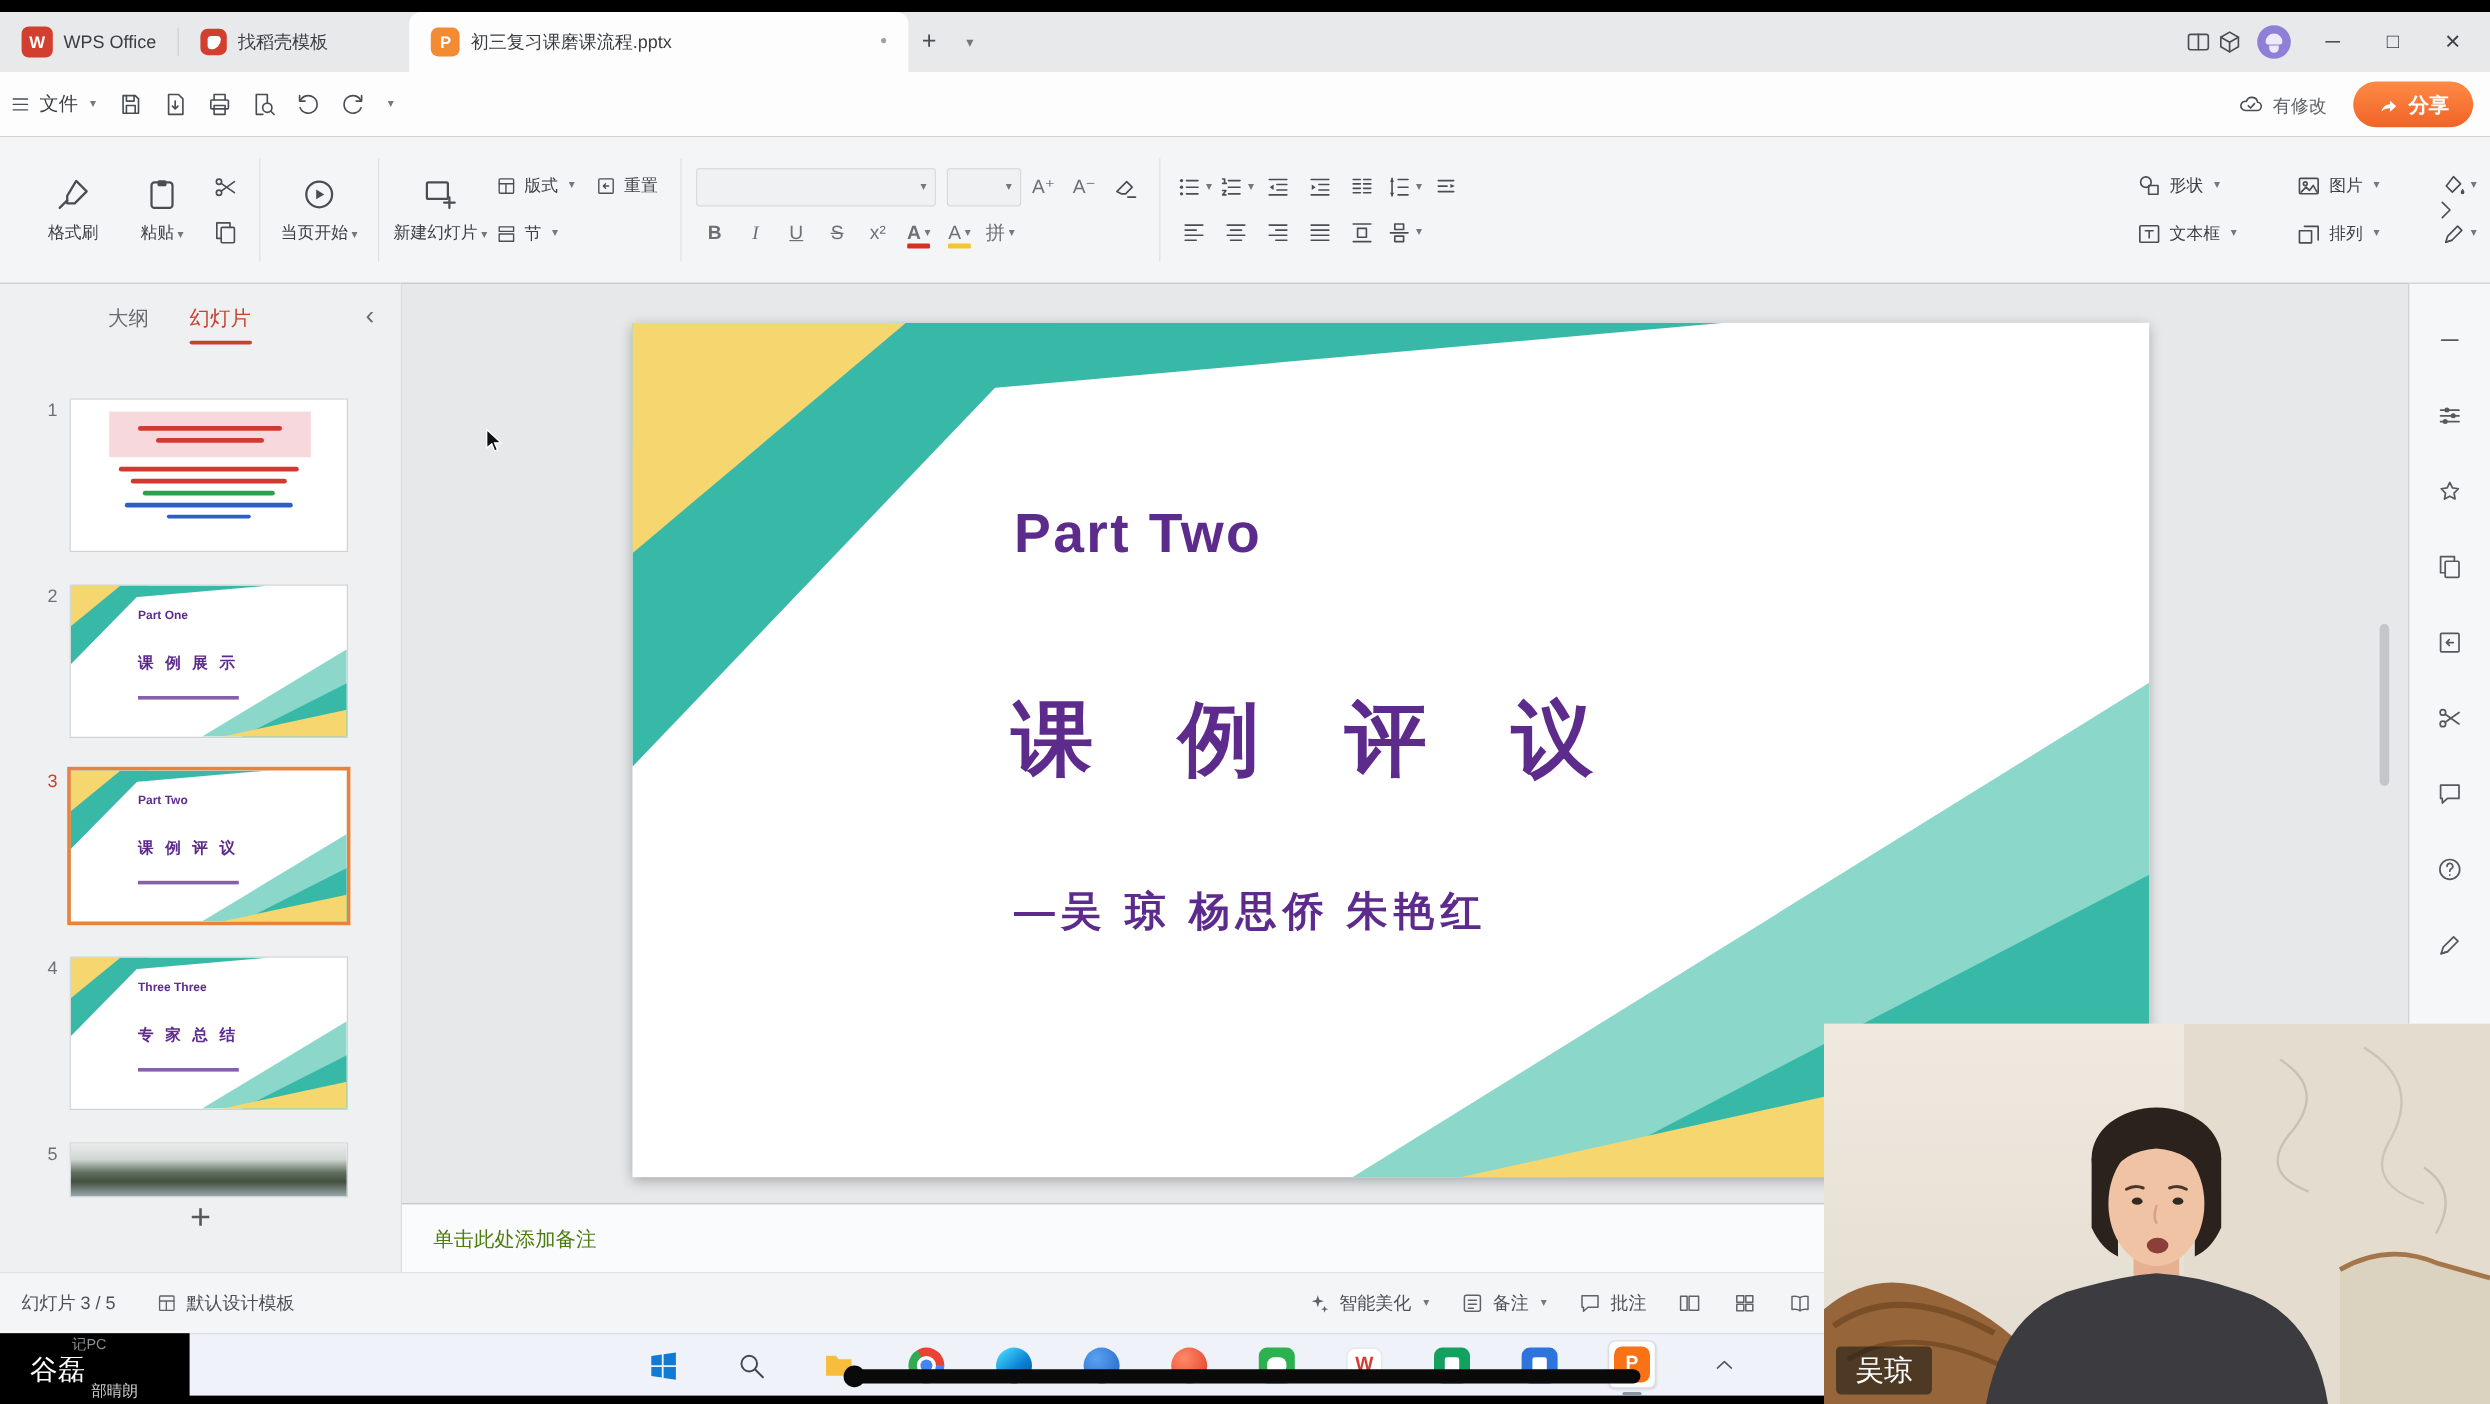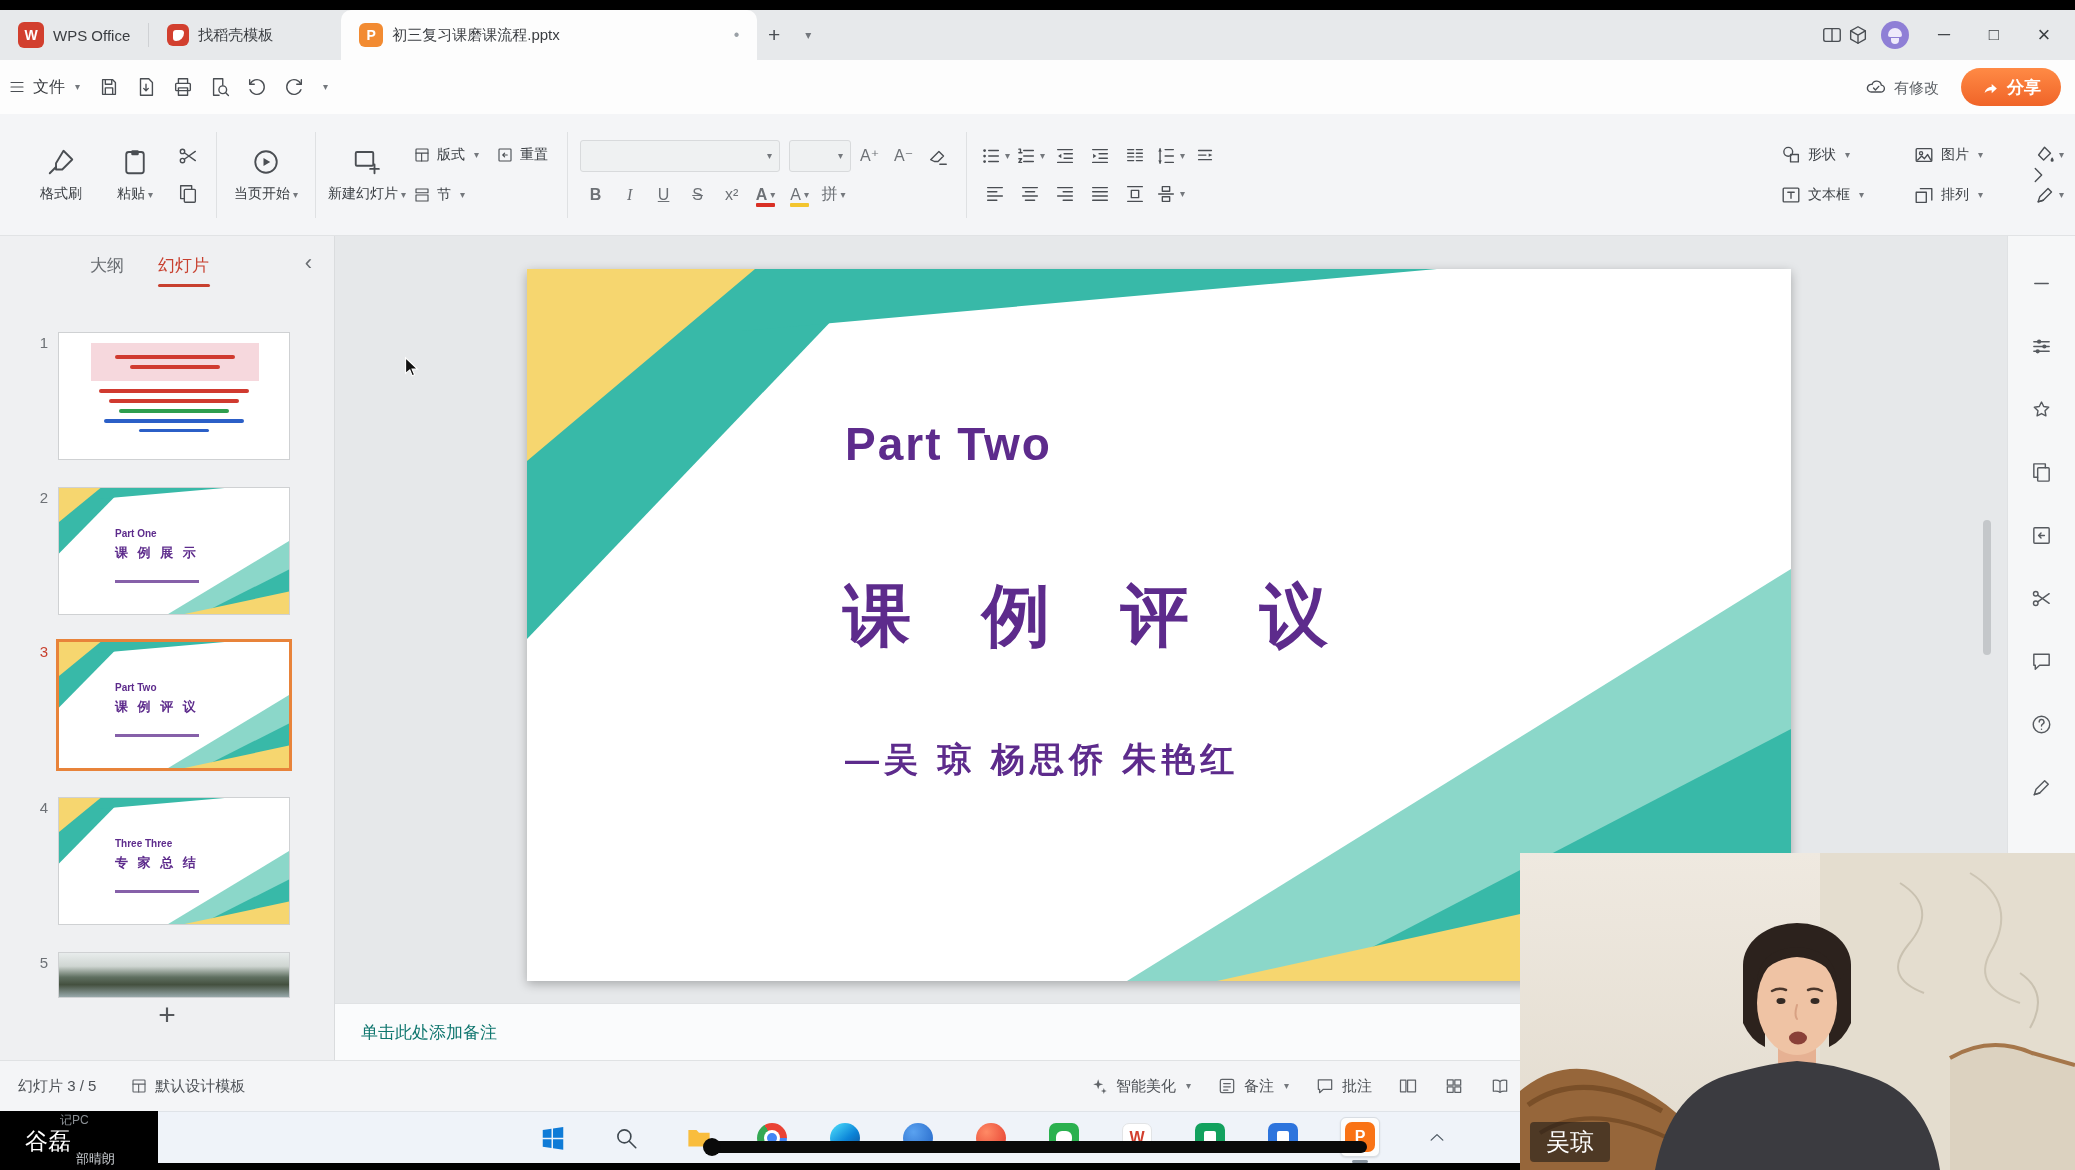--- a/index.html
+++ b/index.html
@@ -67,21 +67,21 @@
   .ptab.active{color:#c8402f;}
   .ptab.active::after{content:"";position:absolute;left:50%;transform:translateX(-50%);bottom:-10px;width:52px;height:3px;border-radius:2px;background:#c8402f;}
   #panel-collapse{position:absolute;right:22px;top:14px;font-size:22px;color:#696d72;}
   .thumb-row{position:absolute;left:18px;display:flex;gap:10px;}
   .tnum{width:30px;text-align:right;font-size:15px;color:#6d7176;padding-top:2px;}
   .thumb{width:232px;height:128px;background:#fff;border:1px solid #cfd1d3;box-sizing:border-box;position:relative;overflow:hidden;}
   .thumb.sel{outline:3px solid #e8833a;outline-offset:-1px;}
   .thumb.partial{height:46px;}
   .mini-bg{position:absolute;inset:0;}
   .mini-bg svg{width:100%;height:100%;display:block;}
-  .mini-kicker{position:absolute;left:56px;top:40px;font-size:10px;font-weight:bold;color:#5d2b8c;}
+  .mini-kicker{position:absolute;left:56px;top:20px;font-size:10px;font-weight:bold;color:#5d2b8c;}
   .mini-title{position:absolute;left:56px;top:56px;font-size:13px;font-weight:bold;letter-spacing:3px;color:#5d2b8c;}
   .mini-byline{position:absolute;left:56px;top:92px;width:84px;height:3px;background:#5d2b8c;opacity:.75;}
   
   .t1-pink{position:absolute;left:32px;top:10px;width:168px;height:38px;background:#f6d8dd;display:flex;flex-direction:column;gap:6px;align-items:center;justify-content:center;}
   .t1-pink i,.t1-bars i{display:block;height:4px;border-radius:2px;}
   .t1-pink i{background:#d03a2f;}
   .t1-bars{position:absolute;left:0;top:56px;width:100%;display:flex;flex-direction:column;gap:6px;align-items:center;}
   .photo5{position:absolute;inset:0;background:linear-gradient(180deg,#e8ecec 0%,#cfd6d2 30%,#5f6f60 55%,#44503f 72%,#97a8aa 100%);}
   #add-slide{position:absolute;left:0;top:762px;width:100%;text-align:center;font-size:30px;color:#55585c;}
   
@@ -91,21 +91,21 @@
   .slide-bg svg{width:100%;height:100%;display:block;}
   #slide-kicker{position:absolute;left:318px;top:148px;font-size:46px;font-weight:bold;letter-spacing:2px;color:#5d2b8c;}
   #slide-title{position:absolute;left:316px;top:302px;font-size:68px;font-weight:bold;letter-spacing:26px;color:#5d2b8c;}
   #slide-byline{position:absolute;left:318px;top:468px;font-size:34px;font-weight:bold;letter-spacing:5px;color:#5d2b8c;}
   #cursor{position:absolute;left:66px;top:120px;width:22px;height:22px;}
   #vscroll{position:absolute;left:1648px;top:284px;width:8px;height:135px;border-radius:4px;background:#c4c7ca;}
   
   #rail{position:absolute;right:0;top:236px;width:68px;height:824px;background:#f6f7f8;border-left:1px solid #e0e2e4;box-sizing:border-box;display:flex;flex-direction:column;align-items:center;gap:40px;padding-top:36px;}
   #rail .ic{width:23px;height:23px;color:#565a5f;}
   
-  #notesbar{position:absolute;left:335px;top:1003px;width:1740px;height:57px;background:#fafbfc;border-top:1px solid #e0e2e4;box-sizing:border-box;display:flex;align-items:center;padding-left:26px;color:#0f766e;font-size:17px;}
+  #notesbar{position:absolute;left:335px;top:1003px;width:1740px;height:57px;background:#fafbfc;border-top:1px solid #e0e2e4;box-sizing:border-box;display:flex;align-items:center;padding-left:26px;color:#4d7c0f;font-size:17px;}
   #statusbar{position:absolute;left:0;top:1060px;width:100%;height:51px;background:#f4f5f7;border-top:1px solid #e0e2e4;box-sizing:border-box;display:flex;align-items:center;font-size:15px;color:#4d5156;}
   #status-left{display:flex;align-items:center;gap:34px;padding-left:18px;}
   .schip{display:flex;align-items:center;gap:7px;}
   #status-right{margin-left:auto;margin-right:565px;display:flex;align-items:center;gap:26px;}
   #status-right .ic{width:20px;height:20px;color:#5f6368;}
   
   #taskbar{position:absolute;left:0;top:1111px;width:100%;height:52px;background:#eff3f9;border-top:1px solid #dfe3e8;box-sizing:border-box;}
   #tb-icons{position:absolute;left:537px;top:10px;display:flex;align-items:flex-start;gap:41px;}
   .tbi{width:32px;height:32px;flex:none;display:flex;align-items:center;justify-content:center;}
   .tb-circle{width:30px;height:30px;border-radius:50%;}

